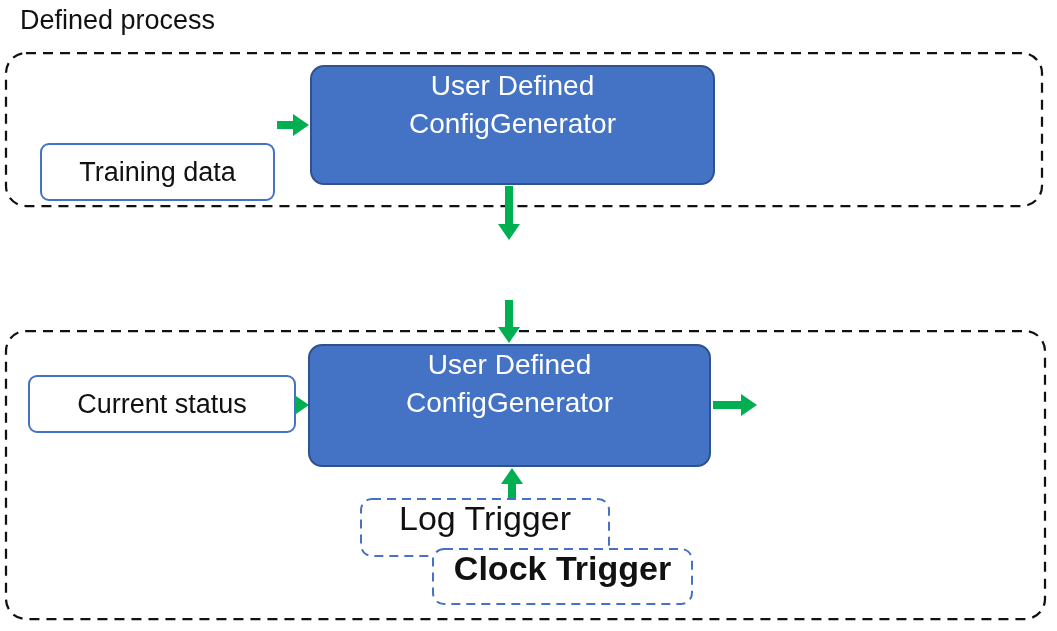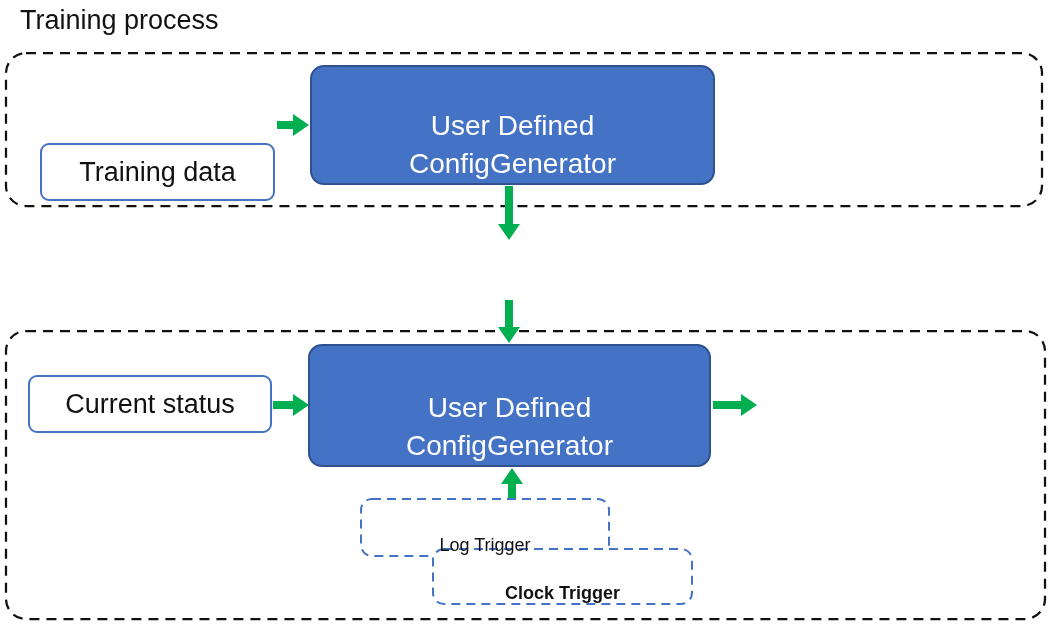--- a/index.html
+++ b/index.html
@@ -45,46 +45,46 @@
     white-space: nowrap;
   }
   .gen-box {
     position: absolute;
     background: #4472C4;
     border: 2px solid #2F528F;
     border-radius: 14px;
     display: flex;
     flex-direction: column;
     align-items: center;
-    justify-content: flex-end;
+    justify-content: flex-start;
     font-size: 28px;
     line-height: 38px;
     color: #ffffff;
     text-align: center;
     z-index: 2;
     box-sizing: border-box;
   }
   .trigger-label {
     position: absolute;
     display: flex;
-    align-items: flex-end;
+    align-items: flex-start;
     justify-content: center;
-    font-size: 18px;
+    font-size: 34px;
     color: #111111;
     z-index: 2;
     white-space: nowrap;
   }
 
   
   #training-label   { left: 20px;  top: 5px; }
   #training-data    { left: 40px;  top: 97px;  width: 235px; height: 58px; margin-top: 46px; }
   #gen-training     { left: 310px; top: 65px;  width: 405px; height: 120px; }
   #checkpoint       { left: 396px; top: 241px; width: 236px; height: 58px; }
   #inference-label  { left: 20px;  top: 283px; }
-  #current-status   { left: 28px;  top: 375px; width: 244px; height: 58px; }
+  #current-status   { left: 28px;  top: 375px; width: 268px; height: 58px; }
   #gen-inference    { left: 308px; top: 344px; width: 403px; height: 123px; }
   #output-config    { left: 757px; top: 375px; width: 251px; height: 57px; }
   #log-trigger-label   { left: 361px; top: 499px; width: 248px; height: 57px; }
   #clock-trigger-label { left: 433px; top: 549px; width: 259px; height: 55px; font-weight: bold; }
 </style>
 </head>
 <body>
 
 <div id="canvas">
 
@@ -97,21 +97,21 @@
     <path d="M505,186 L505,224 L498,224 L509,240 L520,224 L513,224 L513,186 Z" fill="#00B050"></path>
     <path d="M505,300 L505,327 L498,327 L509,343 L520,327 L513,327 L513,300 Z" fill="#00B050"></path>
     <path d="M273,401 L293,401 L293,394 L309,405 L293,416 L293,409 L273,409 Z" fill="#00B050"></path>
     <path d="M713,401 L741,401 L741,394 L757,405 L741,416 L741,409 L713,409 Z" fill="#00B050"></path>
     <path d="M508,498 L508,484 L501,484 L512,468 L523,484 L516,484 L516,498 Z" fill="#00B050"></path>
 
     <rect x="361" y="499" width="248" height="57" rx="11" ry="11" fill="#ffffff" stroke="#4472C4" stroke-width="2" stroke-dasharray="9 6"></rect>
     <rect x="433" y="549" width="259" height="55" rx="11" ry="11" fill="#ffffff" stroke="#4472C4" stroke-width="2" stroke-dasharray="9 6"></rect>
   </svg>
 
-  <div class="section-label" id="training-label">Training process</div>
+  <div class="section-label" id="training-label">Defined process</div>
 
   <div class="io-box" id="training-data">
     <span>Training data</span>
   </div>
 
   <div class="gen-box" id="gen-training">
     <span>User Defined</span>
     <span>ConfigGenerator</span>
   </div>
 

